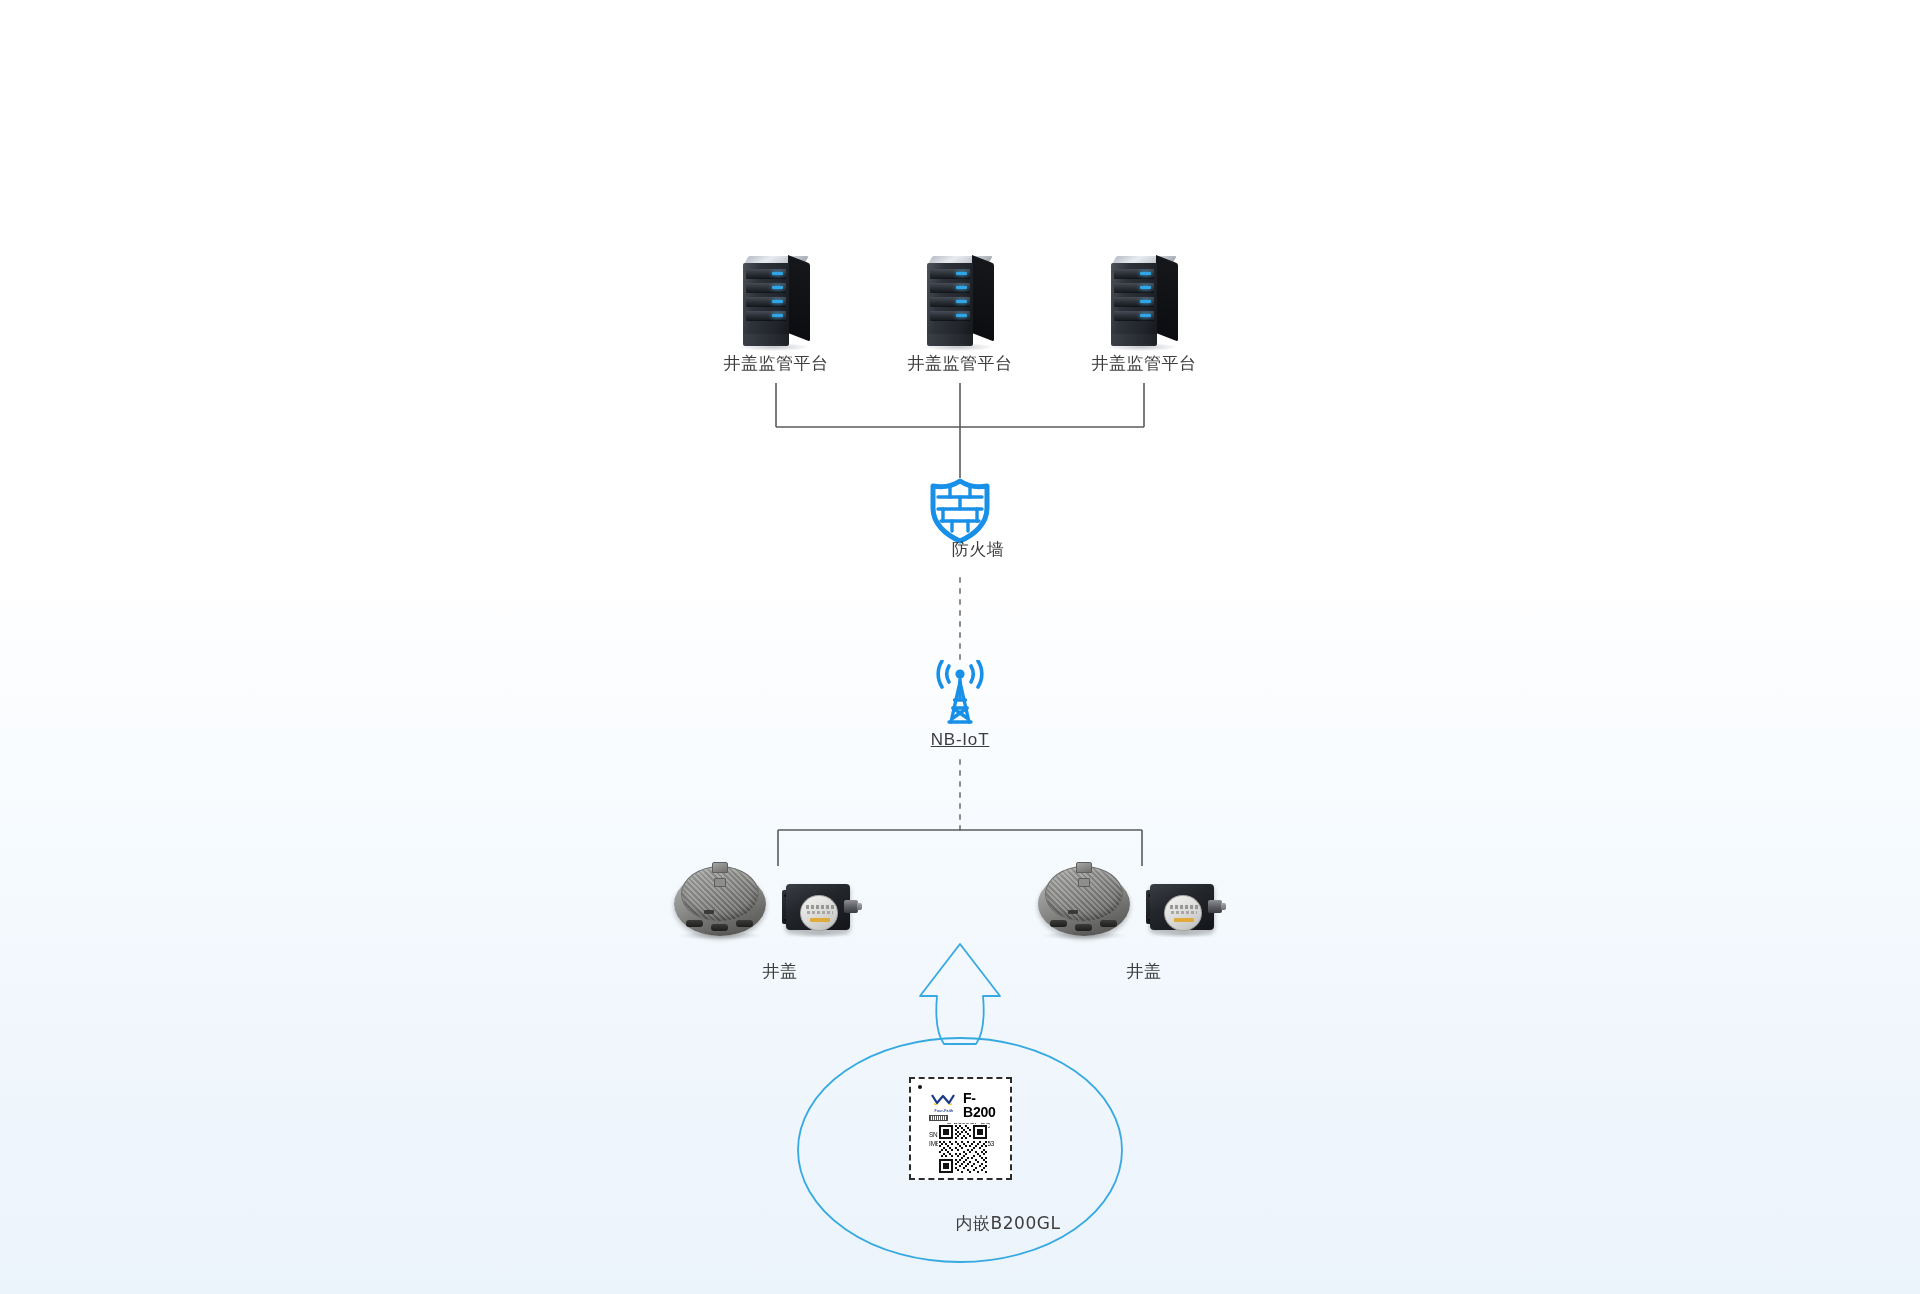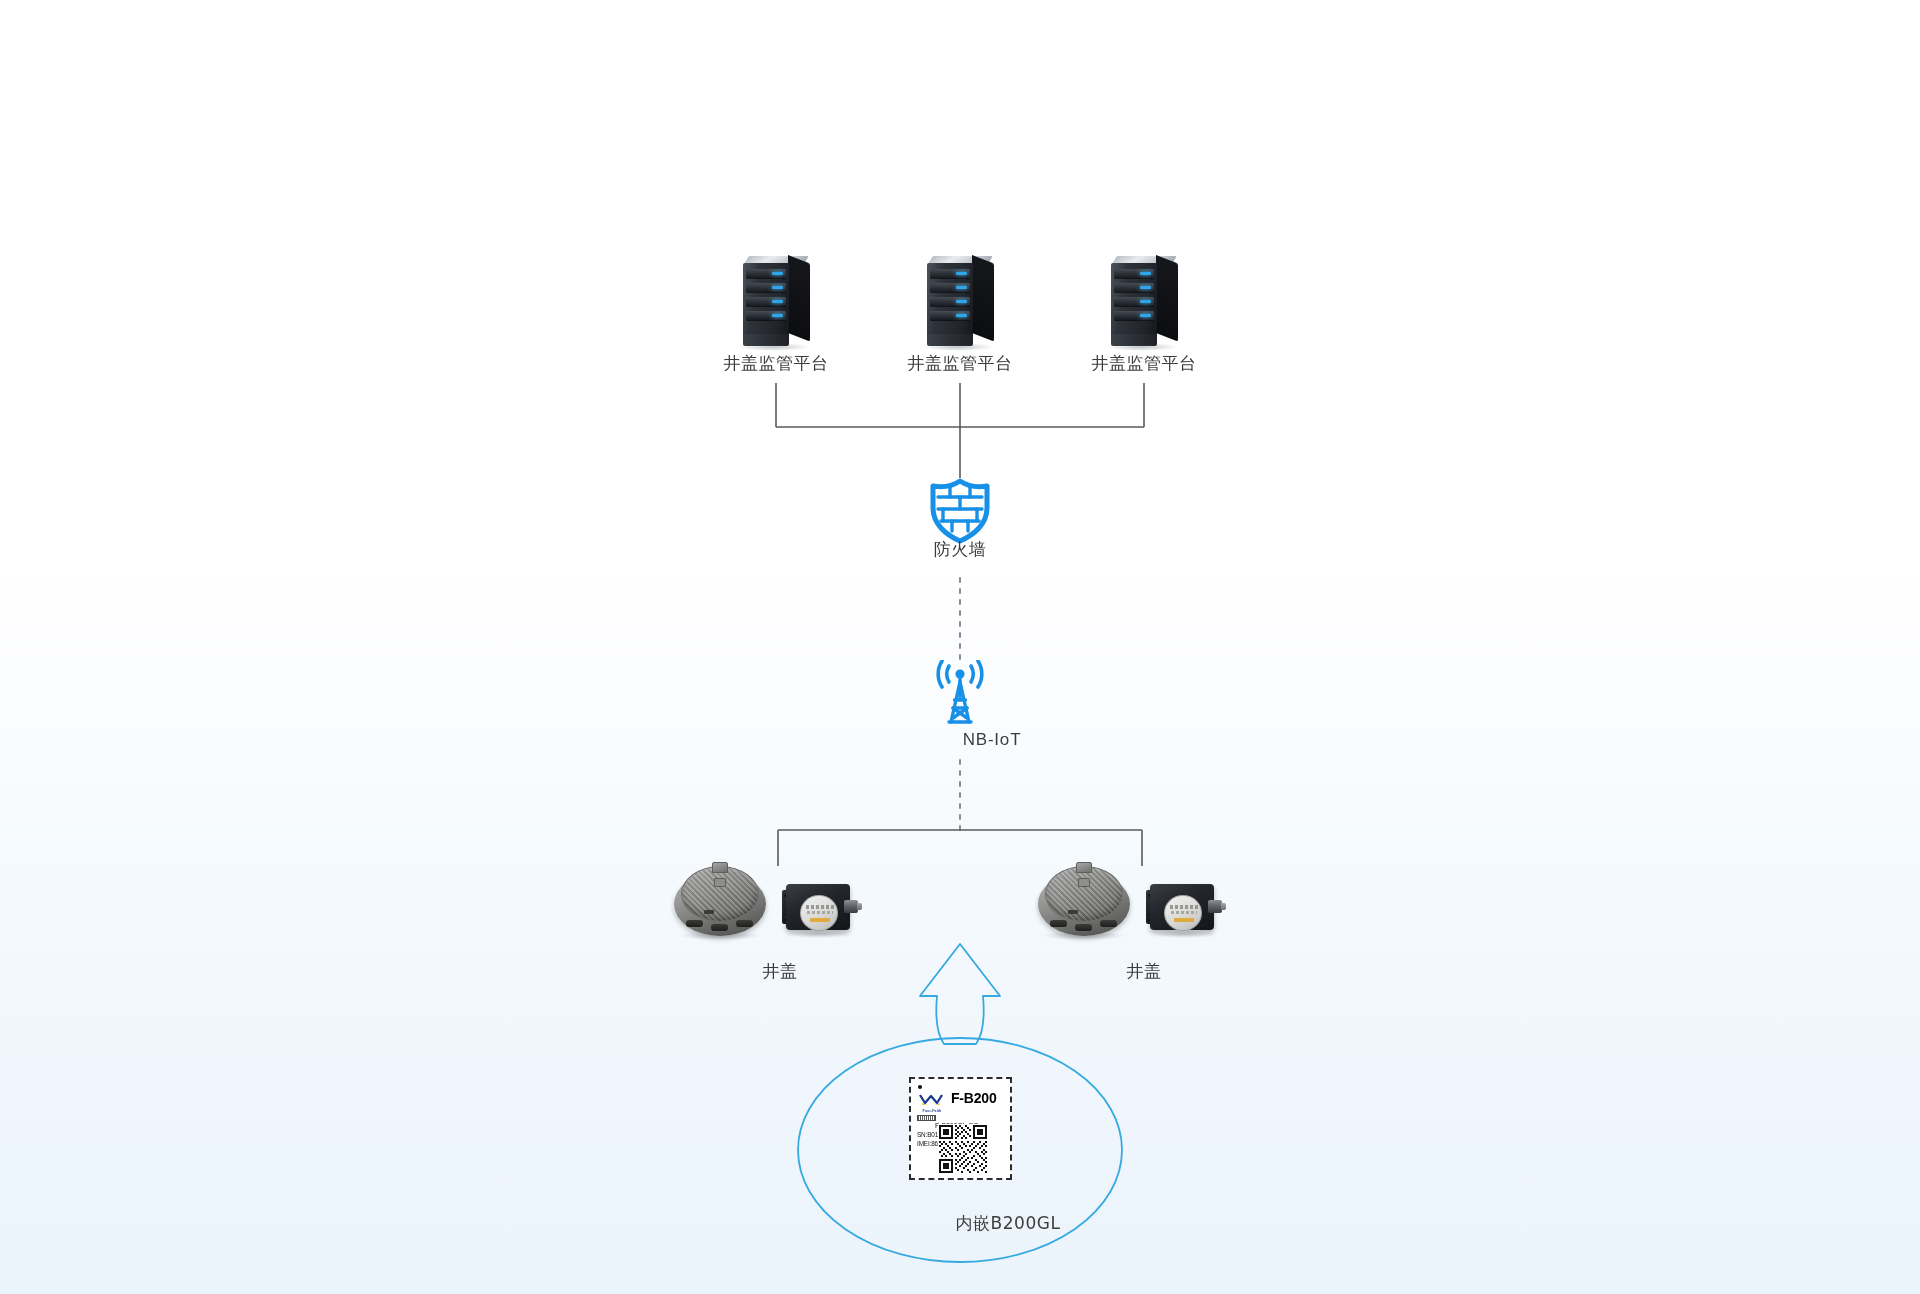--- a/index.html
+++ b/index.html
@@ -257,21 +257,21 @@
     background: radial-gradient(ellipse at center, rgba(60,60,60,0.24) 0%, rgba(60,60,60,0) 72%);
   }
 
   
   .module {
     position: absolute;
     width: 103px;
     height: 103px;
     border: 2px dashed #2b2b2b;
     background: #ffffff;
-    padding: 5px 6px;
+    padding: 5px 18px;
   }
   .mod-dot {
     position: absolute;
     left: 7px; top: 6px;
     width: 4px; height: 4px;
     border-radius: 50%;
     background: #111;
   }
   .mod-head {
     display: flex;
@@ -435,42 +435,42 @@
       <line x1="13" y1="43" x2="51" y2="43"></line>
       <line x1="22" y1="9" x2="22" y2="19"></line>
       <line x1="42" y1="9" x2="42" y2="19"></line>
       <line x1="32" y1="19" x2="32" y2="31"></line>
       <line x1="15" y1="31" x2="15" y2="43"></line>
       <line x1="49" y1="31" x2="49" y2="43"></line>
       <line x1="24" y1="43" x2="24" y2="53"></line>
       <line x1="40" y1="43" x2="40" y2="53"></line>
     </g>
   </svg>
-  <div class="label cn-label" style="left:880px; top:538px; width:160px;">防火墙</div>
+  <div class="label cn-label" style="left:898px; top:538px; width:160px;">防火墙</div>
 
   <svg style="position:absolute; left:925px; top:660px; width:70px; height:66px;" viewBox="0 0 70 66" xmlns="http://www.w3.org/2000/svg">
     <g fill="none" stroke="#1890e8" stroke-width="3.6" stroke-linecap="round">
       <path d="M24 22 A16 16 0 0 1 24 6"></path>
       <path d="M46 6 A16 16 0 0 1 46 22"></path>
       <path d="M17 27 A24 24 0 0 1 17 1"></path>
       <path d="M53 1 A24 24 0 0 1 53 27"></path>
     </g>
     <circle cx="35" cy="14" r="4.6" fill="#1890e8"></circle>
     <g fill="none" stroke="#1890e8" stroke-width="3.4" stroke-linecap="round" stroke-linejoin="round">
       <line x1="35" y1="19" x2="35" y2="38"></line>
       <line x1="26" y1="62" x2="35" y2="22"></line>
       <line x1="44" y1="62" x2="35" y2="22"></line>
       <line x1="29.5" y1="40" x2="40.5" y2="40"></line>
       <line x1="28" y1="48" x2="42" y2="48"></line>
       <line x1="28" y1="48" x2="42" y2="58"></line>
       <line x1="42" y1="48" x2="28" y2="58"></line>
       <line x1="24" y1="62" x2="46" y2="62"></line>
     </g>
   </svg>
-  <div class="label en-label" style="left:912px; top:730px; width:160px;">NB-IoT</div>
+  <div class="label en-label" style="left:880px; top:730px; width:160px;text-decoration:underline;">NB-IoT</div>
 
   <div class="manhole" style="left:674px; top:862px;">
     <div class="mh-rim"></div>
     <div class="mh-lid"></div>
     <div class="mh-hinge"></div>
     <div class="mh-latch"></div>
     <div class="mh-kb"></div>
     <div class="mh-slot" style="left:12px; top:58px;"></div>
     <div class="mh-slot" style="left:37px; top:62px;"></div>
     <div class="mh-slot" style="left:62px; top:58px;"></div>

